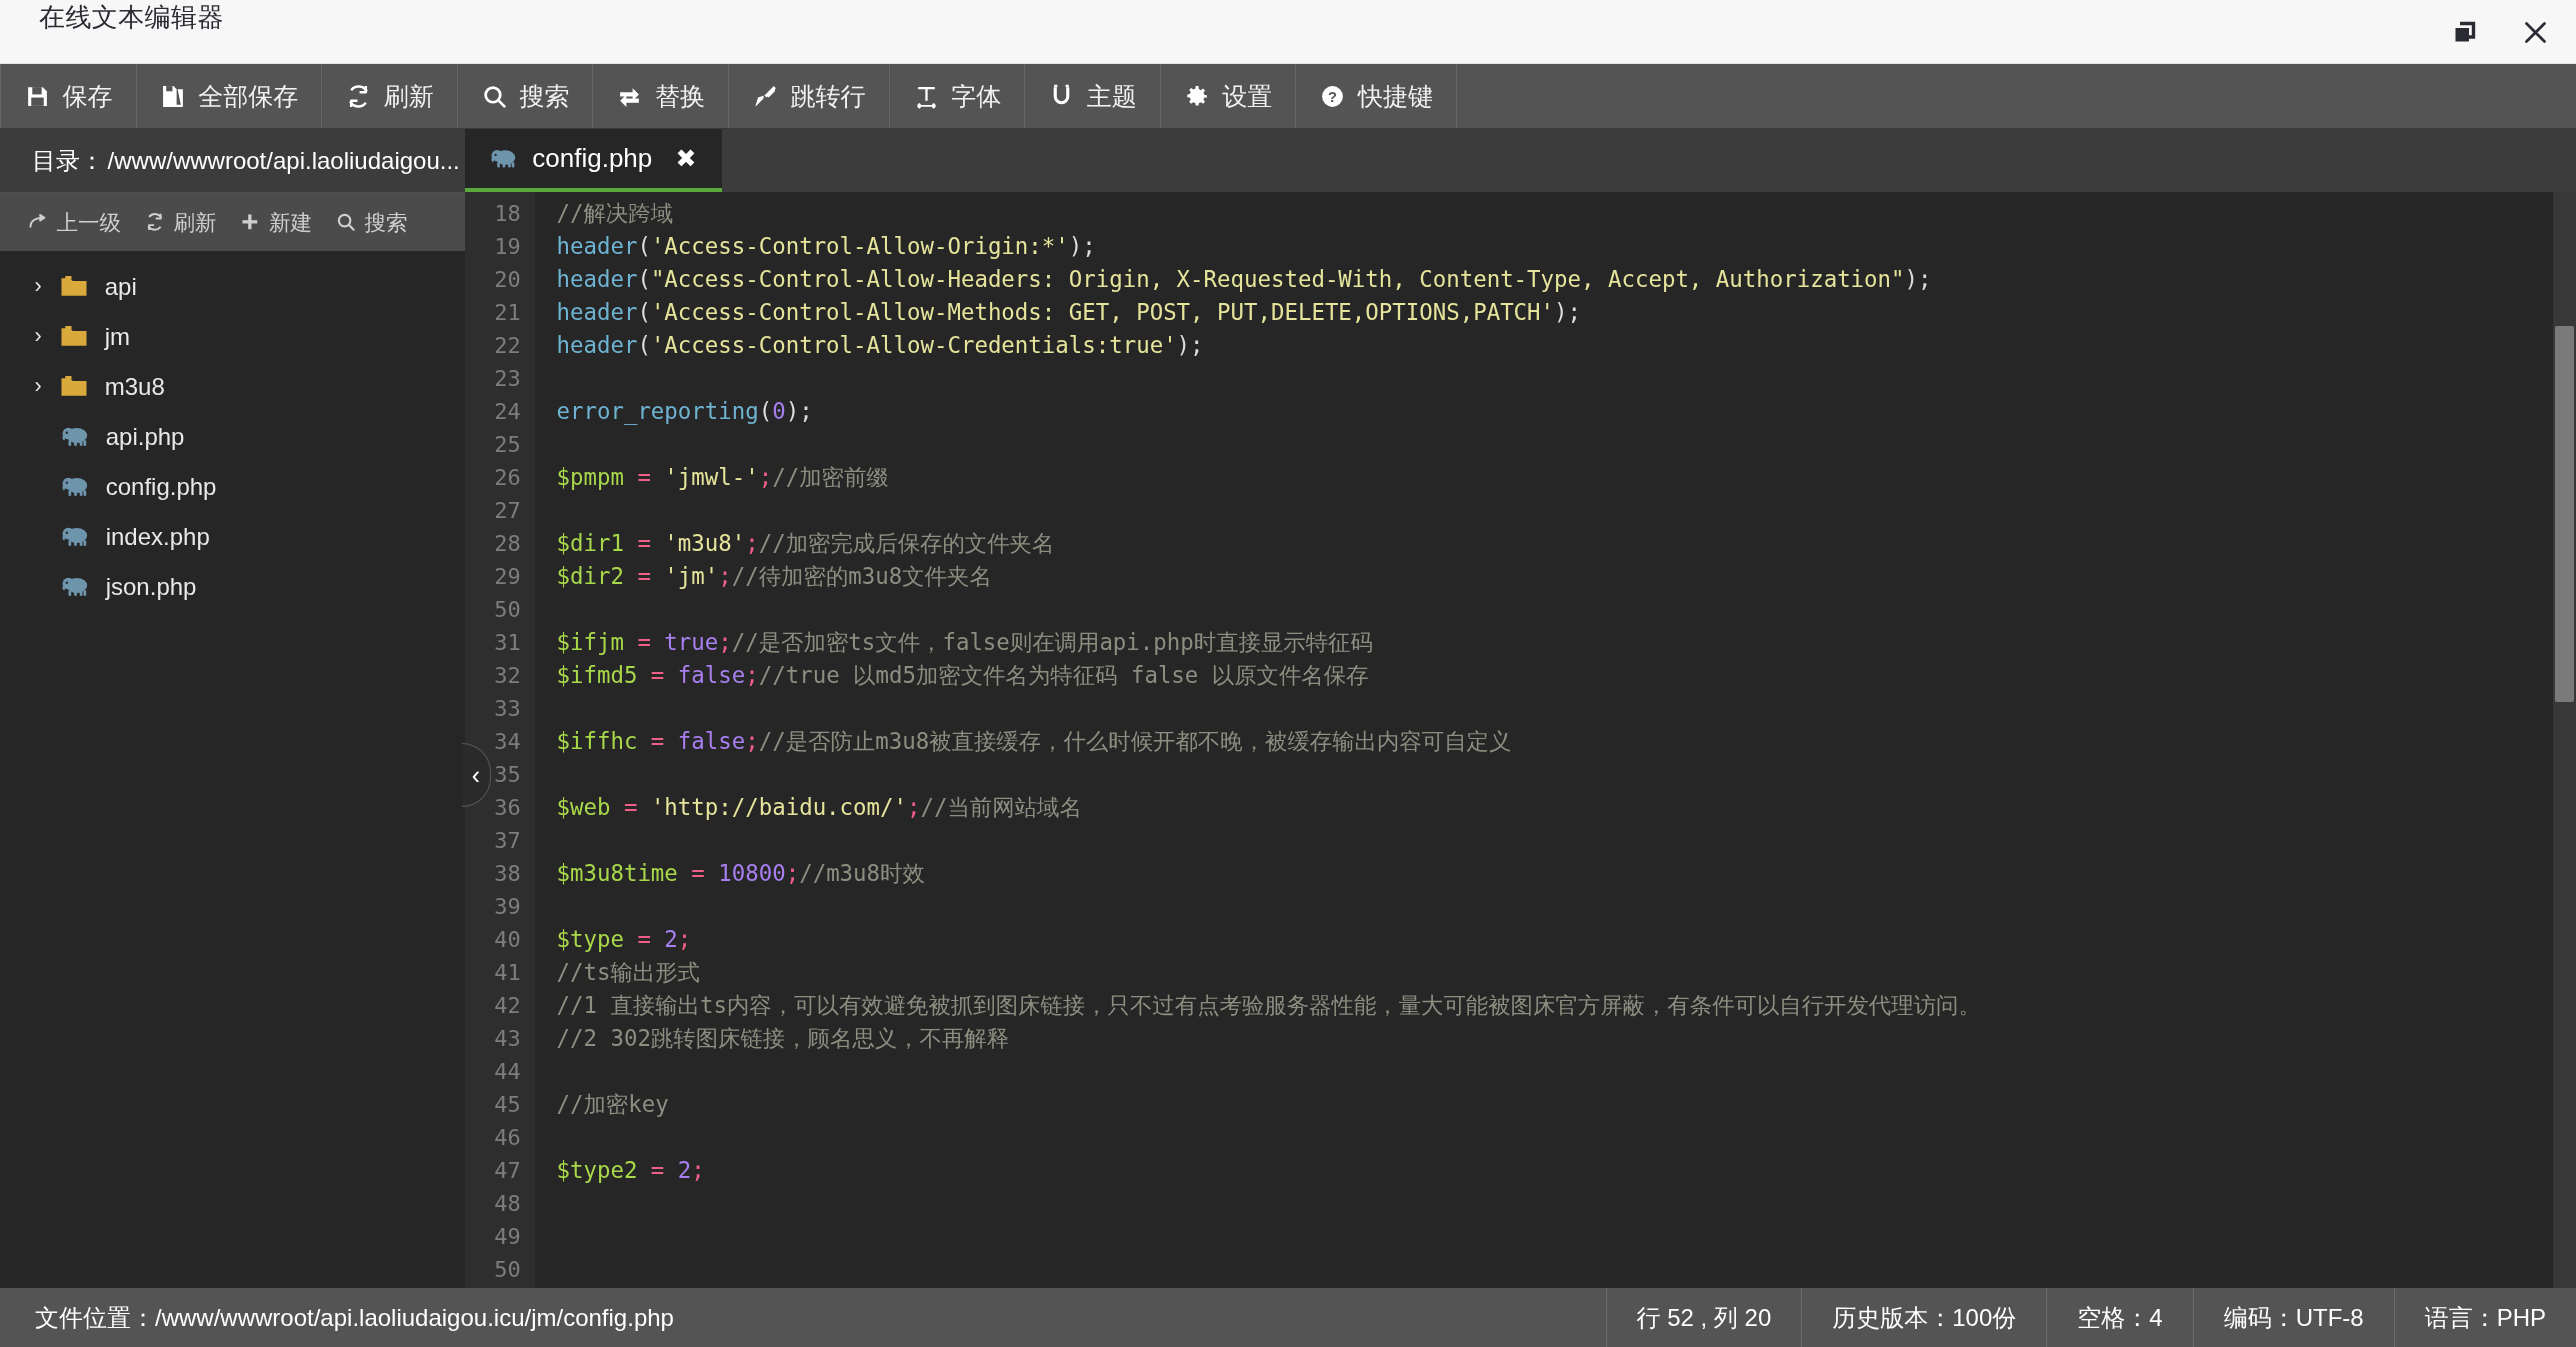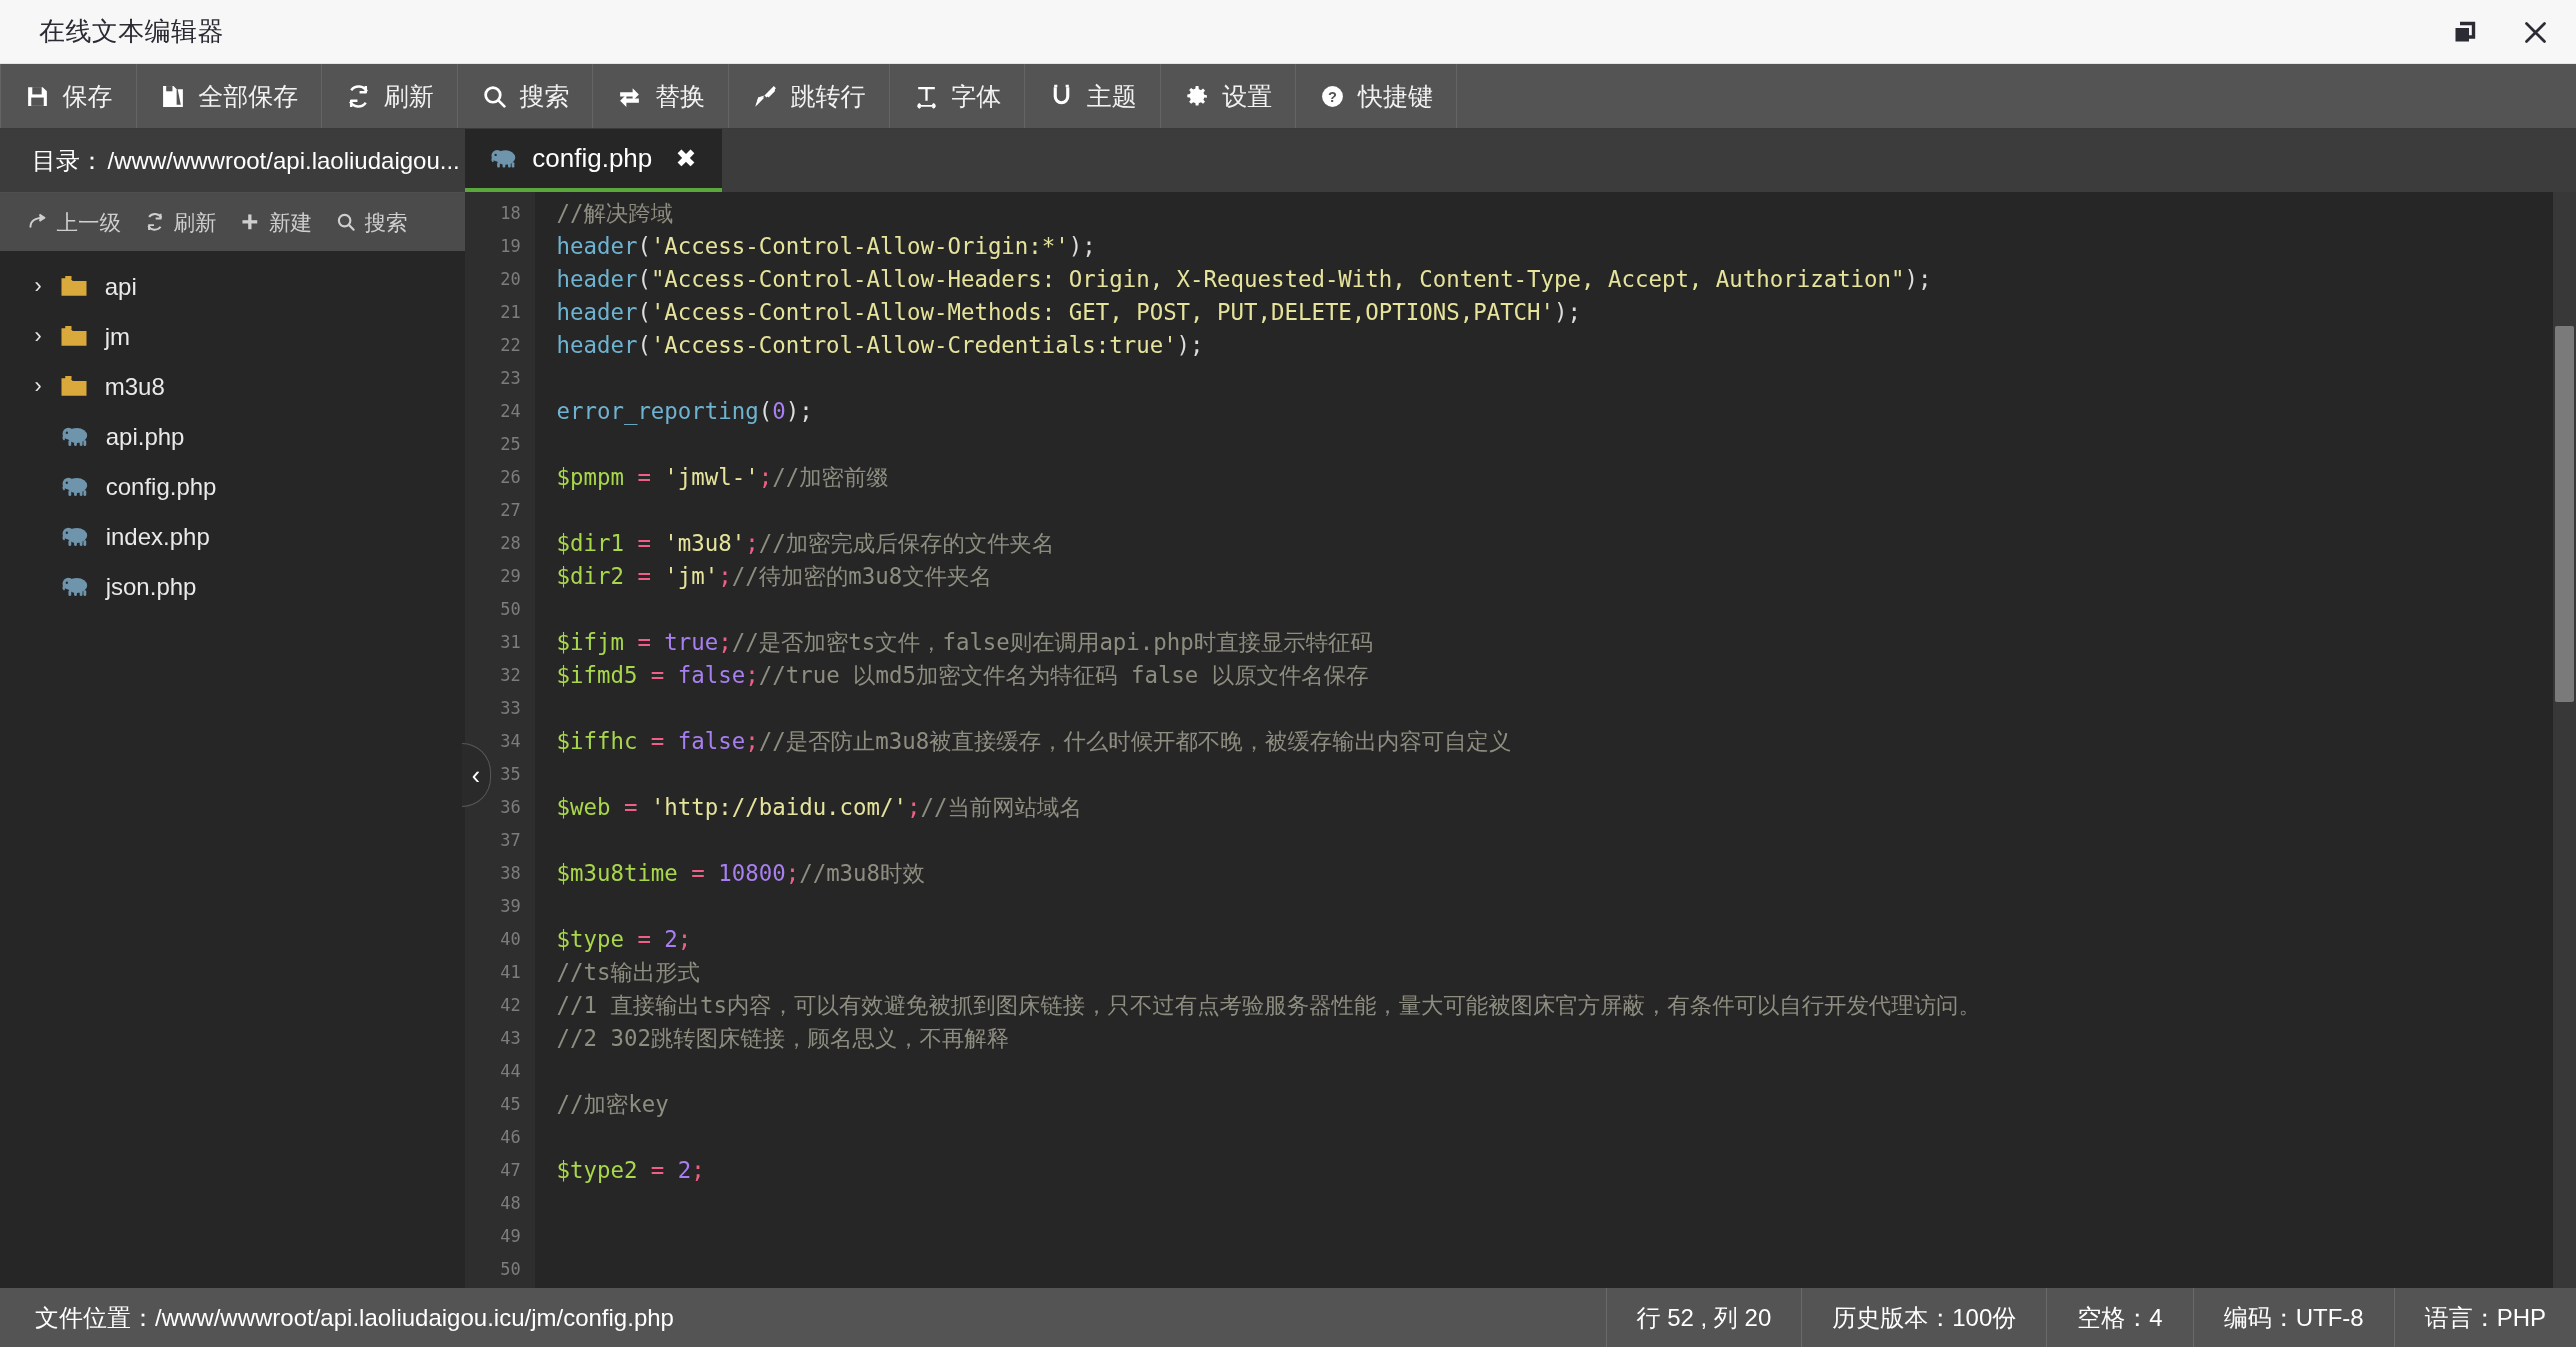--- a/index.html
+++ b/index.html
@@ -8,21 +8,21 @@
     overflow: hidden;
     background: #f5f5f5;
     font-family: "Liberation Sans", "DejaVu Sans", sans-serif;
   }
   #app { position: relative; width: 2576px; height: 1347px; display: flex; flex-direction: column; }
 
   
   .titlebar {
     height: 64px; flex: 0 0 64px;
     background: #f7f7f7;
-    display: flex; align-items: center;
+    display: flex; align-items: flex-start;
     padding-left: 39px;
     position: relative;
     border-bottom: 0.9px solid #e4e4e4;
   }
   .titlebar-text { font-size: 26px; color: #2b2b33; letter-spacing: 0.4px; }
   .win-controls { position: absolute; right: 19.7px; top: 0; height: 64px; display: flex; align-items: center; gap: 30px; }
   .win-btn { width: 41px; height: 41px; display: flex; align-items: center; justify-content: center; cursor: pointer; }
   .win-btn svg { display: block; }
 
   
@@ -94,21 +94,21 @@
     border-bottom: 4.5px solid #5aa83c;
     position: relative;
   }
   .tab .tab-ico { width: 30px; height: 30px; display: inline-flex; align-items: center; justify-content: center; }
   .tab .tab-close { color: #fff; font-size: 25px; font-weight: bold; margin-left: 9px; cursor: pointer; line-height: 1; }
 
   .code-area { flex: 1 1 auto; position: relative; overflow: hidden; background: #262626; display: flex; }
   .gutter {
     width: 70px; flex: 0 0 70px; background: #2e2e2e;
     text-align: right; padding-right: 14.3px; padding-top: 5.4px;
-    color: #7d7d7d; font-size: 17px; font-family: "DejaVu Sans Mono", "Liberation Mono", monospace;
+    color: #7d7d7d; font-size: 22px; font-family: "DejaVu Sans Mono", "Liberation Mono", monospace;
     user-select: none;
   }
   .gline { height: 33px; line-height: 33px; white-space: nowrap; }
   .code-scroll { flex: 1 1 auto; position: relative; overflow: hidden; padding-top: 5.4px; }
   .cline {
     height: 33px; line-height: 33px;
     font-family: "DejaVu Sans Mono", "Liberation Mono", monospace;
     font-size: 22.4px; white-space: pre; padding-left: 21.5px; color: #d6d6d6;
   }
 

